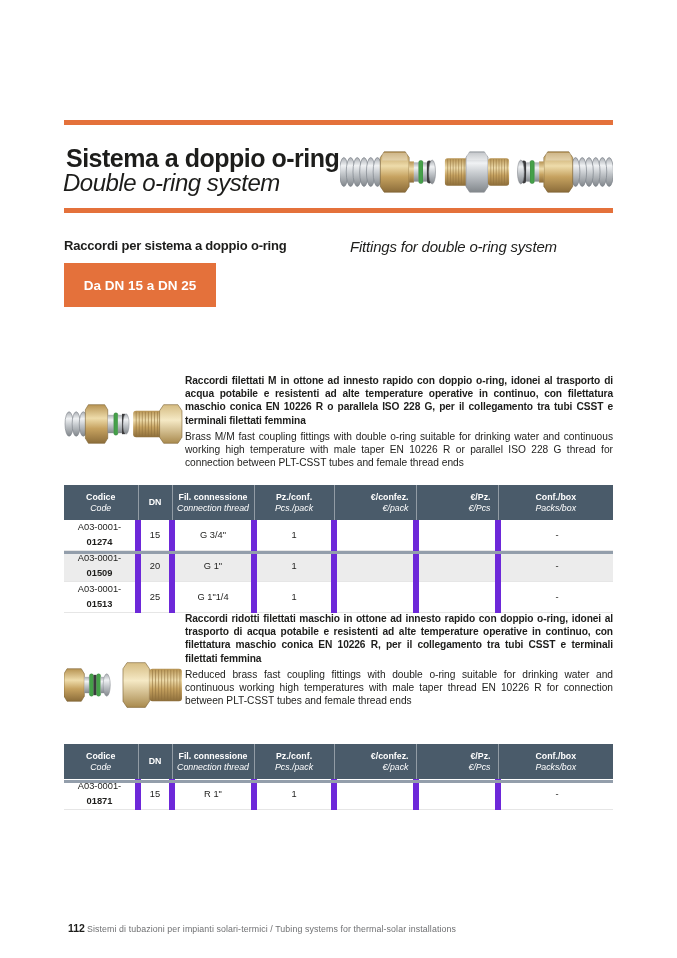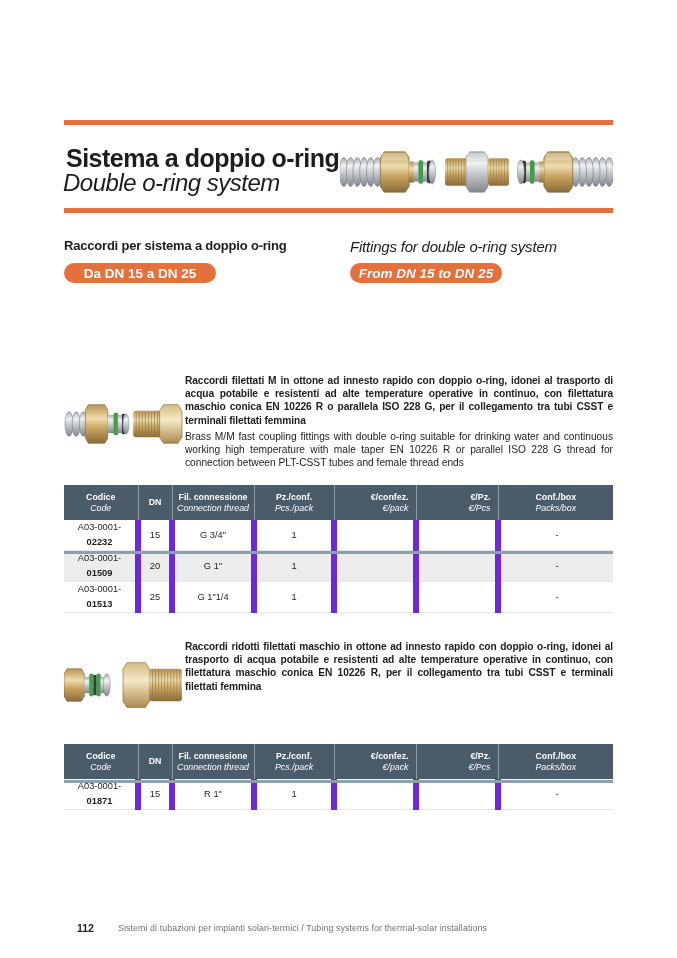--- a/index.html
+++ b/index.html
@@ -14,32 +14,32 @@
   .title-it{position:absolute;left:63px;top:141px;font-size:25px;font-weight:bold;letter-spacing:-0.5px;}
   .title-en{position:absolute;left:63px;top:169px;font-size:24px;font-style:italic;letter-spacing:-0.5px;}
 
   .hero{position:absolute;left:340px;top:135px;width:273px;height:74px;
     display:flex;justify-content:space-between;align-items:center;}
   .hero svg{display:block;}
 
   .sec-head-it{position:absolute;left:64px;top:238px;font-size:13px;font-weight:bold;letter-spacing:-0.2px;}
   .sec-head-en{position:absolute;left:350px;top:238px;font-size:15px;font-style:italic;letter-spacing:-0.2px;}
 
-  .badge{position:absolute;top:263px;height:20px;background:#E4713B;color:#ffffff;
-    font-size:13.5px;font-weight:bold;display:flex;align-items:center;justify-content:center;border-radius:10px;}
+  .badge{position:absolute;top:263px;height:44px;background:#E4713B;color:#ffffff;
+    font-size:13.5px;font-weight:bold;display:flex;align-items:center;justify-content:center;}
   .badge-it{left:64px;width:152px;}
   .badge-en{left:350px;width:152px;font-style:italic;}
 
   .prod-img{position:absolute;left:64px;width:120px;height:64px;}
   .prod-img-1{top:392px;}
   .prod-img-2{top:652px;}
 
   .desc{position:absolute;left:185px;width:428px;text-align:justify;}
   .desc-1{top:374px;}
-  .desc-2{top:640px;}
+  .desc-2{top:612px;}
   .desc-it{font-weight:bold;font-size:10.2px;line-height:13.2px;letter-spacing:-0.1px;}
   .desc-en{font-size:10.2px;line-height:13.2px;margin-top:3px;}
 
   table.ptable{position:absolute;left:64px;width:549px;border-collapse:collapse;table-layout:fixed;margin-top:10px;}
   .ptable-1{top:475px;}
   .ptable-2{top:734px;}
   .ptable th{background:#4A5B6A;color:#ffffff;font-weight:normal;height:31px;
     padding:2px 3px;vertical-align:middle;border-left:1px solid rgba(255,255,255,0.4);}
   .ptable th:first-child{border-left:none;}
   .th1{font-size:8.8px;font-weight:bold;line-height:11px;}
@@ -49,21 +49,21 @@
   .ptable th.num{text-align:right;padding-right:7px;}
   .ptable td{font-size:9.3px;height:15px;padding:0 3px;border-left:6px solid #6d28d9;
     border-bottom:1px solid #e6e6e6;background:#ffffff;line-height:15px;}
   .ptable td:first-child{border-left:none;}
   .ptable tr.alt td{background:#ececec;}
   .code-bold{font-weight:bold;}
   .table-endline{position:absolute;left:64px;width:549px;height:3px;background:#939eab;}
   .endline-1{top:551px;}
   .endline-2{top:780px;}
 
-  .footer{position:absolute;left:77px;top:922px;width:549px;display:flex;align-items:center;gap:24px;}
+  .footer{position:absolute;left:68px;top:922px;width:549px;display:flex;align-items:flex-end;gap:2px;}
   .footer-num{font-size:10.5px;font-weight:bold;color:#1d1d1b;}
   .footer-text{font-size:8.8px;color:#6f7072;letter-spacing:0.1px;}
 </style>
 </head>
 <body>
 
 <svg width="0" height="0" style="position:absolute" aria-hidden="true">
   <defs>
     <linearGradient id="gsil" x1="0" y1="0" x2="0" y2="1">
       <stop offset="0" stop-color="#a9adb2"></stop>
@@ -194,21 +194,20 @@
         <use href="#fit-tube" transform="translate(100,0) scale(-1,1)"></use>
       </svg>
   </div>
 
   <div class="accent-bar bar-mid"></div>
 
   <div class="sec-head-it">Raccordi per sistema a doppio o-ring</div>
   <div class="sec-head-en">Fittings for double o-ring system</div>
 
   <div class="badge badge-it">Da DN 15 a DN 25</div>
-  <div class="badge badge-en">From DN 15 to DN 25</div>
 
   <svg class="prod-img prod-img-1" viewBox="0 0 118 62">
       <use href="#fit-small-a"></use>
     </svg>
   <div class="desc desc-1">
     <div class="desc-it">Raccordi filettati M in ottone ad innesto rapido con doppio o-ring, idonei al trasporto di acqua potabile e resistenti ad alte temperature operative in continuo, con filettatura maschio conica EN 10226 R o parallela ISO 228 G, per il collegamento tra tubi CSST e terminali filettati femmina</div>
     <div class="desc-en">Brass M/M fast coupling fittings with double o-ring suitable for drinking water and continuous working high temperature with male taper EN 10226 R or parallel ISO 228 G thread for connection between PLT-CSST tubes and female thread ends</div>
   </div>
 
   <table class="ptable ptable-1">
@@ -247,21 +246,21 @@
             <div class="th2">€/Pcs</div>
           </th>
         <th>
             <div class="th1">Conf./box</div>
             <div class="th2">Packs/box</div>
           </th>
       </tr>
     </thead>
     <tbody>
       <tr>
-        <td><span>A03-0001-</span><span class="code-bold">02232</span></td>
+        <td><span>A03-0001-</span><span class="code-bold">01274</span></td>
         <td>15</td>
         <td>G 3/4"</td>
         <td>1</td>
         <td></td>
         <td></td>
         <td>-</td>
       </tr>
       <tr class="alt">
         <td><span>A03-0001-</span><span class="code-bold">01509</span></td>
         <td>20</td>
@@ -282,20 +281,21 @@
       </tr>
     </tbody>
   </table>
   <div class="table-endline endline-1"></div>
 
   <svg class="prod-img prod-img-2" viewBox="0 0 118 62">
       <use href="#fit-small-b"></use>
     </svg>
   <div class="desc desc-2">
     <div class="desc-it">Raccordi ridotti filettati maschio in ottone ad innesto rapido con doppio o-ring, idonei al trasporto di acqua potabile e resistenti ad alte temperature operative in continuo, con filettatura maschio conica EN 10226 R, per il collegamento tra tubi CSST e terminali filettati femmina</div>
+    <div class="desc-en">Reduced brass fast coupling fittings with double o-ring suitable for drinking water and continuous working high temperatures with male taper thread EN 10226 R for connection between PLT-CSST tubes and female thread ends</div>
   </div>
 
   <table class="ptable ptable-2">
     <colgroup>
       <col style="width:74px">
         <col style="width:34px">
         <col style="width:82px">
         <col style="width:80px">
       <col style="width:82px">
         <col style="width:82px">

